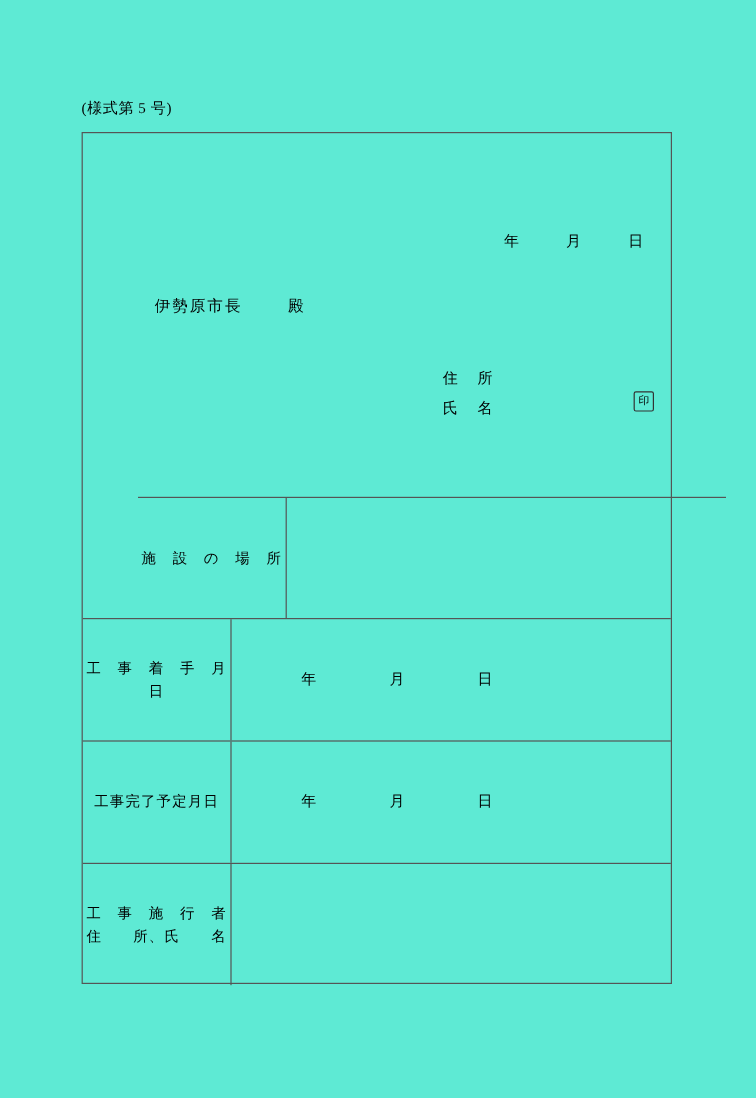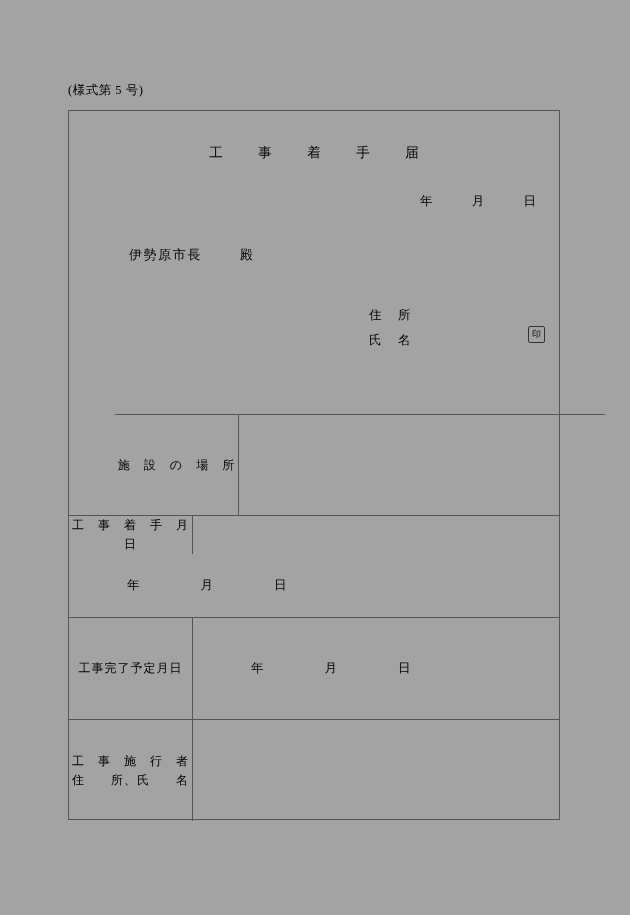--- a/index.html
+++ b/index.html
@@ -13,21 +13,21 @@
     font-family: "Liberation Serif", "DejaVu Serif", serif;
     color: #000000;
     position: relative;
     overflow: hidden;
   }
   .page {
     position: absolute;
     left: 0; top: 0;
     width: 630px;
     height: 915px;
-    background: #a3a3a3;
+    background: #5eead4;
   }
   .form-number {
     position: absolute;
     left: 68px;
     top: 82px;
     font-size: 12.5px;
     letter-spacing: 0.5px;
     white-space: nowrap;
   }
   .outer-box {
@@ -114,21 +114,21 @@
     width: 100%;
     height: 407px;
   }
   .row {
     display: flex;
     border-top: 1px solid #555;
     box-sizing: border-box;
     width: 100%;
   }
   .row-1 { height: 101px; margin-left: 46px; }
-  .row-2 { height: 102px; flex-direction: column; }
+  .row-2 { height: 102px; }
   .row-3 { height: 102px; }
   .row-4 { height: 102px; }
   .cell-label {
     width: 124px;
     box-sizing: border-box;
     border-right: 1px solid #555;
     display: flex;
     align-items: center;
     justify-content: center;
     font-size: 12px;
@@ -152,21 +152,20 @@
 <body>
 
 <div class="page">
 
   <div class="form-number">(様式第 5 号)</div>
 
   <div class="outer-box">
 
     <div class="header-area">
 
-      <div class="doc-title">工　事　着　手　届</div>
 
       <div class="date-line">
         <span>年</span>
         <span class="sp-l"></span>
         <span>月</span>
         <span class="sp-l"></span>
         <span>日</span>
       </div>
 
       <div class="addressee">

